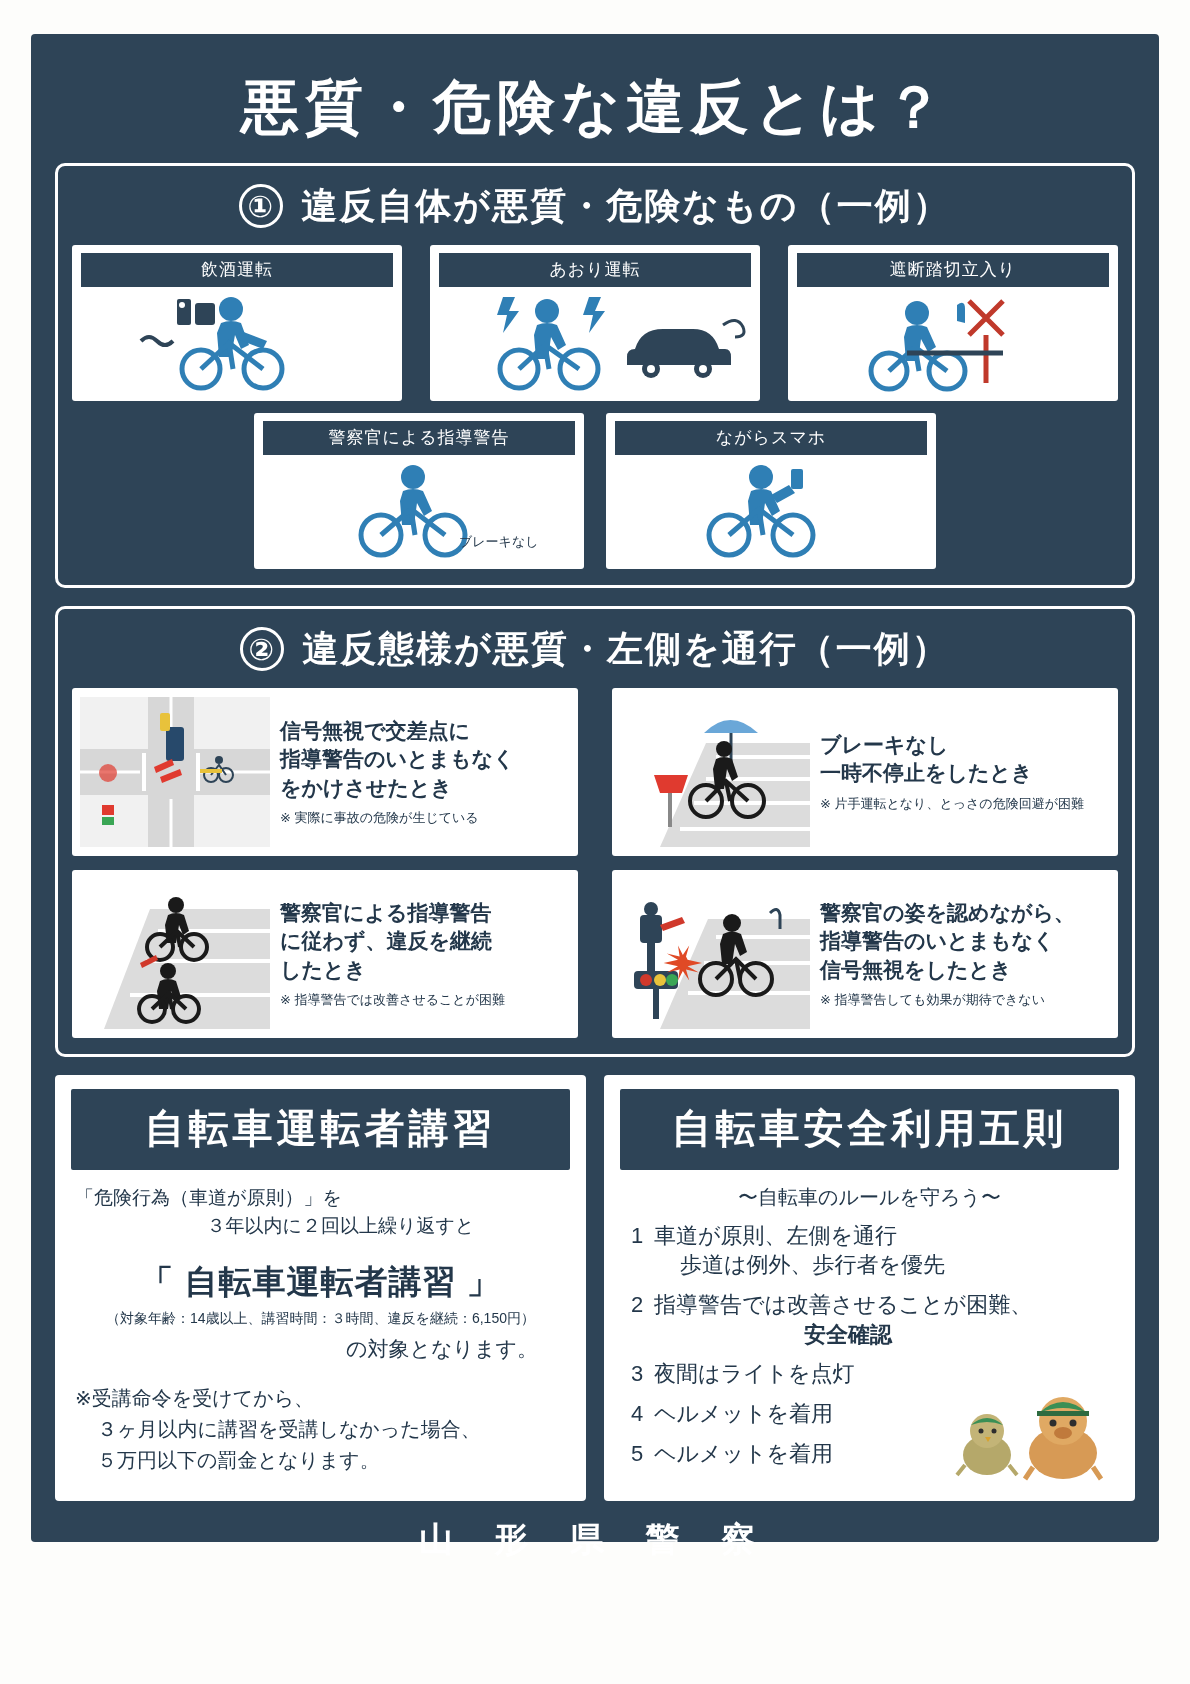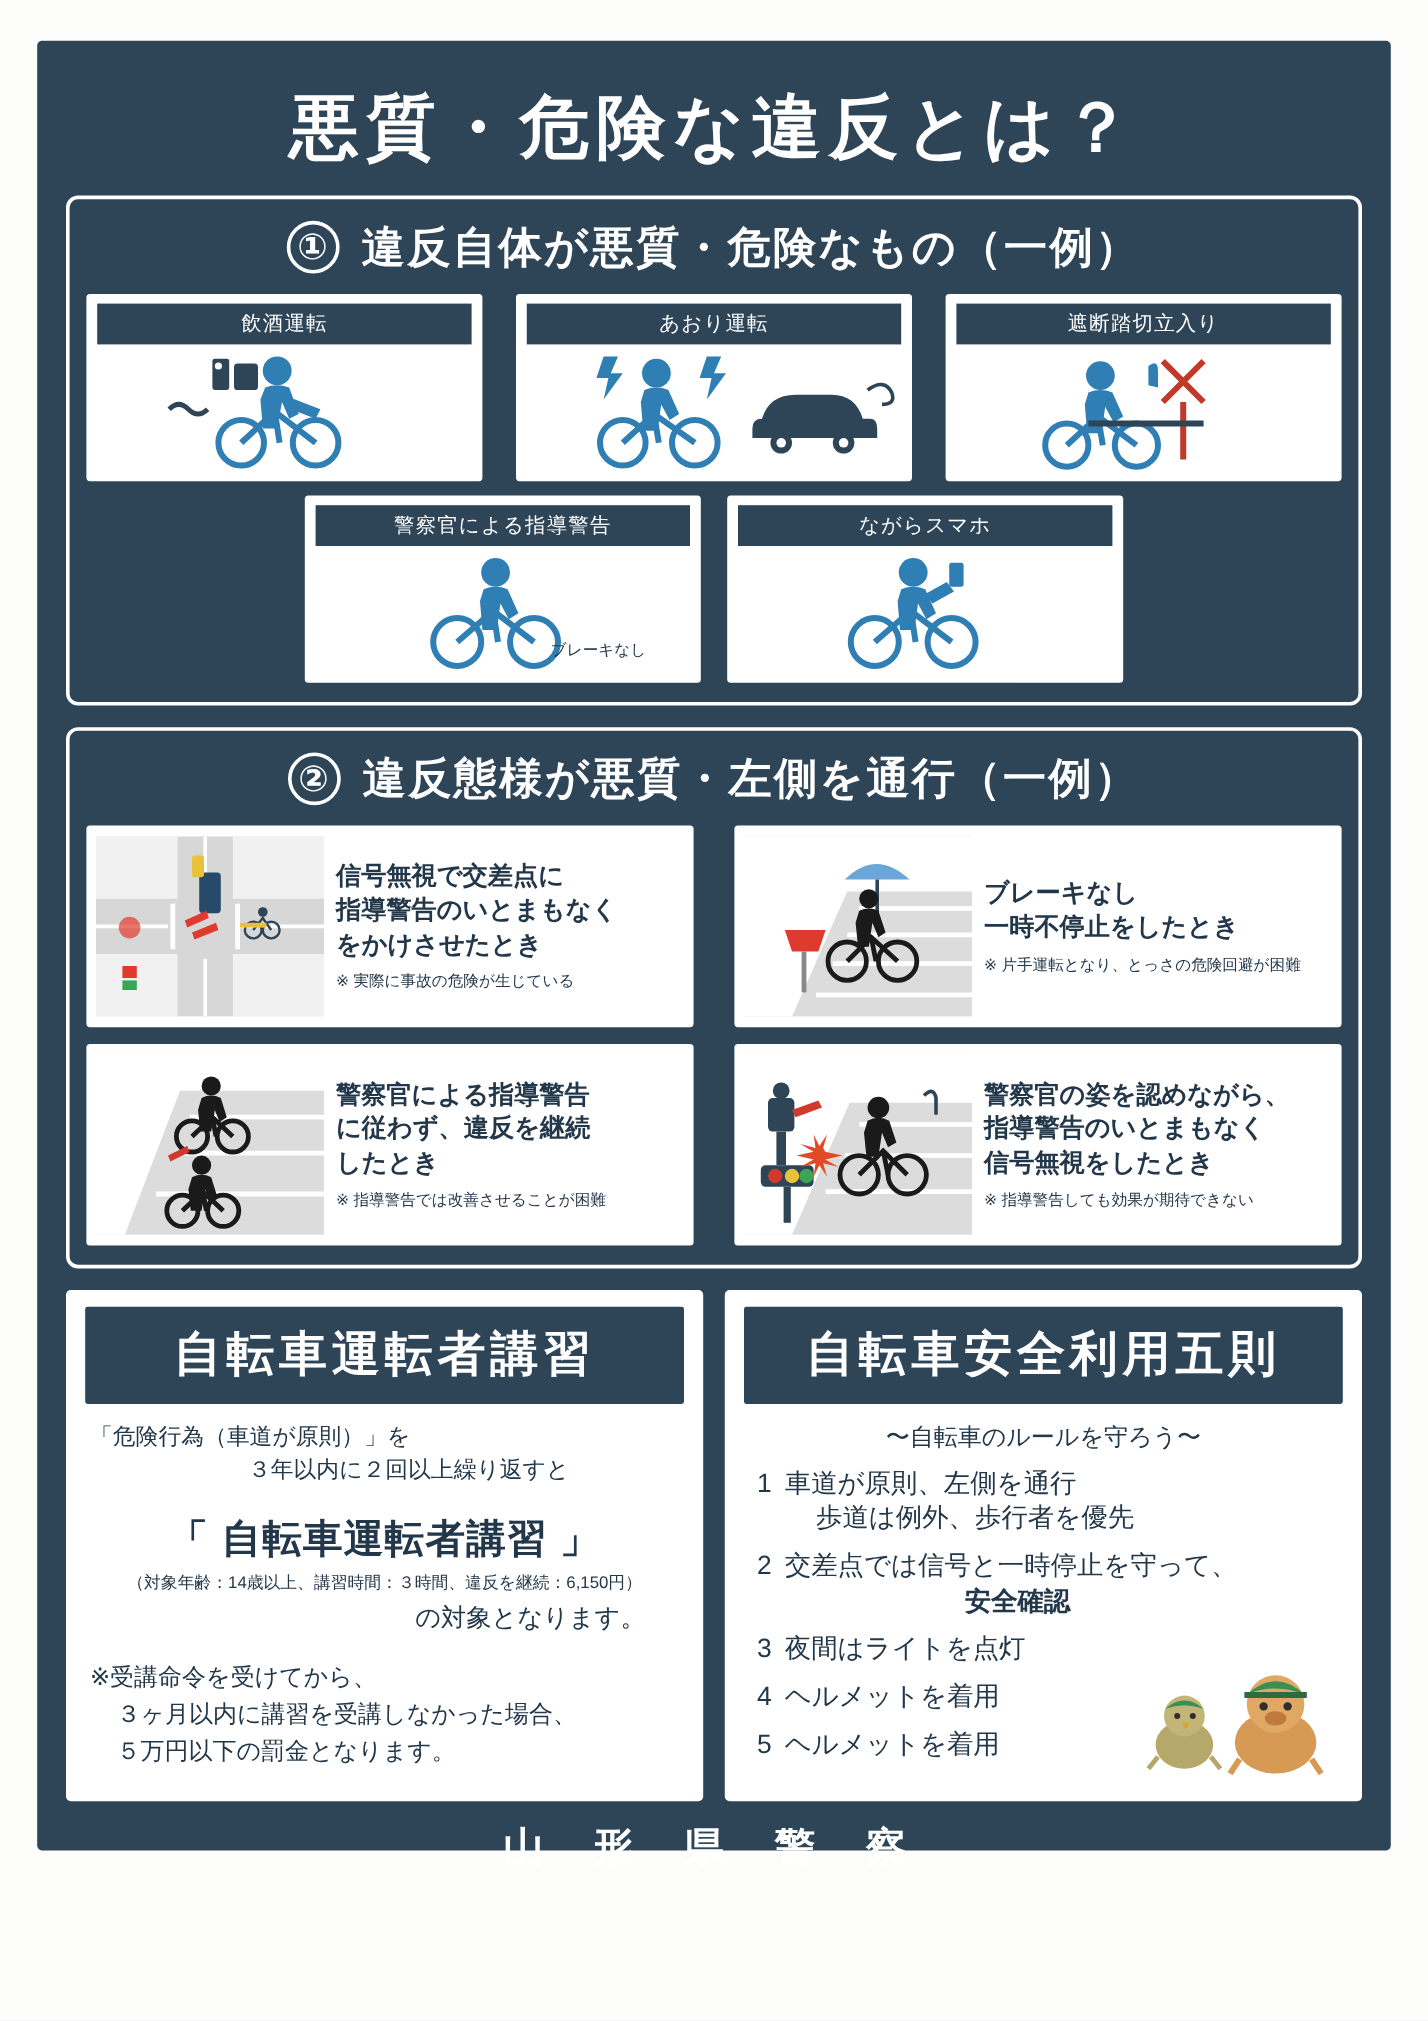--- a/index.html
+++ b/index.html
@@ -462,21 +462,21 @@
           <li>
             <span class="n">1</span>
             <span class="t">
               <span>車道が原則、左側を通行</span>
               <span class="ind">歩道は例外、歩行者を優先</span>
             </span>
           </li>
           <li>
             <span class="n">2</span>
             <span class="t">
-              <span>交差点では信号と一時停止を守って、</span>
+              <span>指導警告では改善させることが困難、</span>
               <span class="ind2">安全確認</span>
             </span>
           </li>
           <li>
             <span class="n">3</span>
             <span class="t">夜間はライトを点灯</span>
           </li>
           <li>
             <span class="n">4</span>
             <span class="t">ヘルメットを着用</span>

